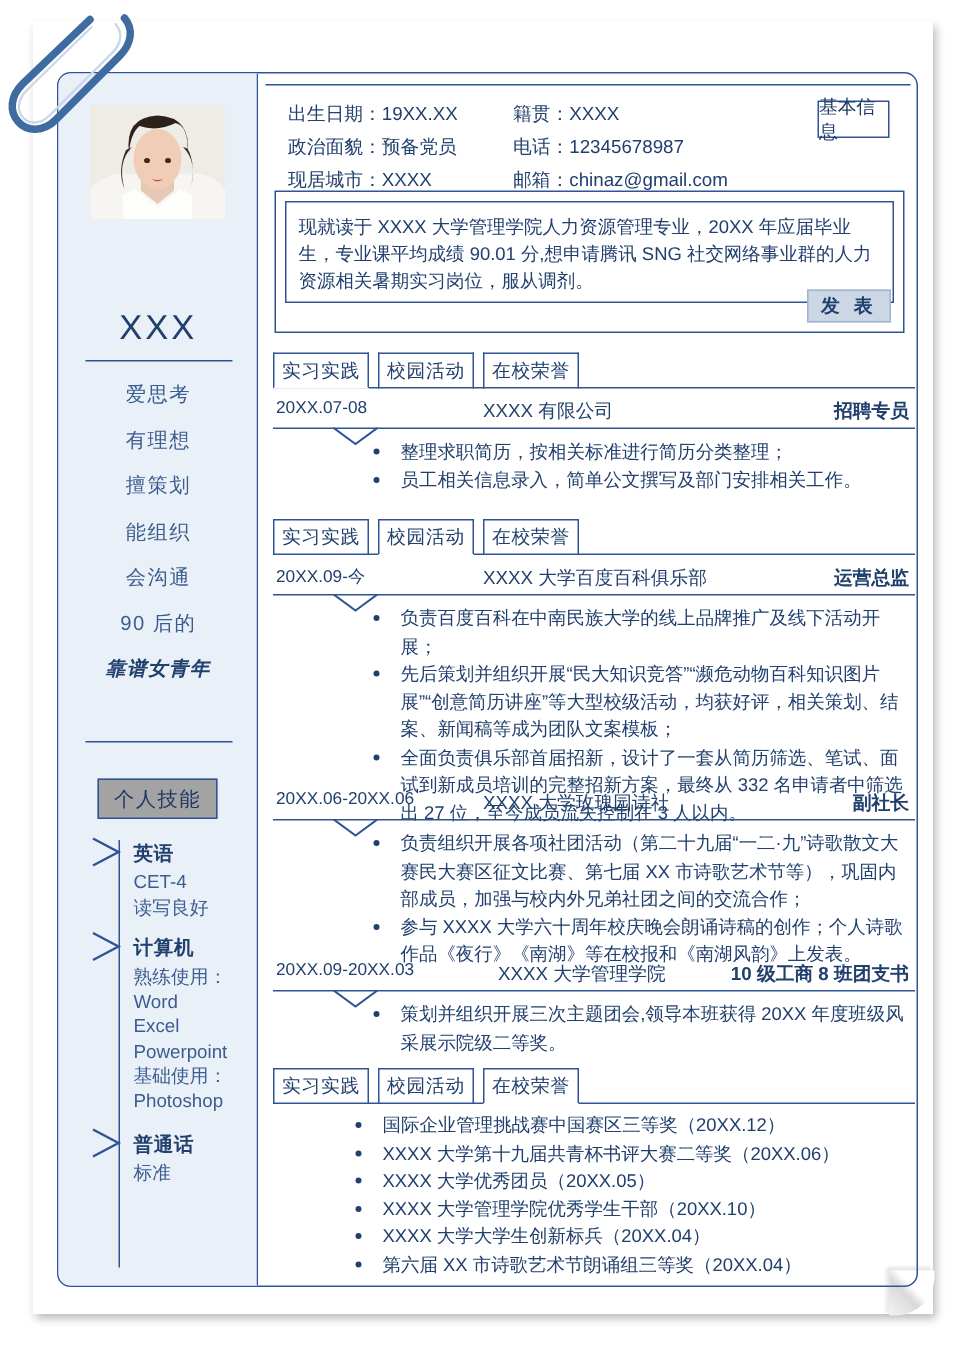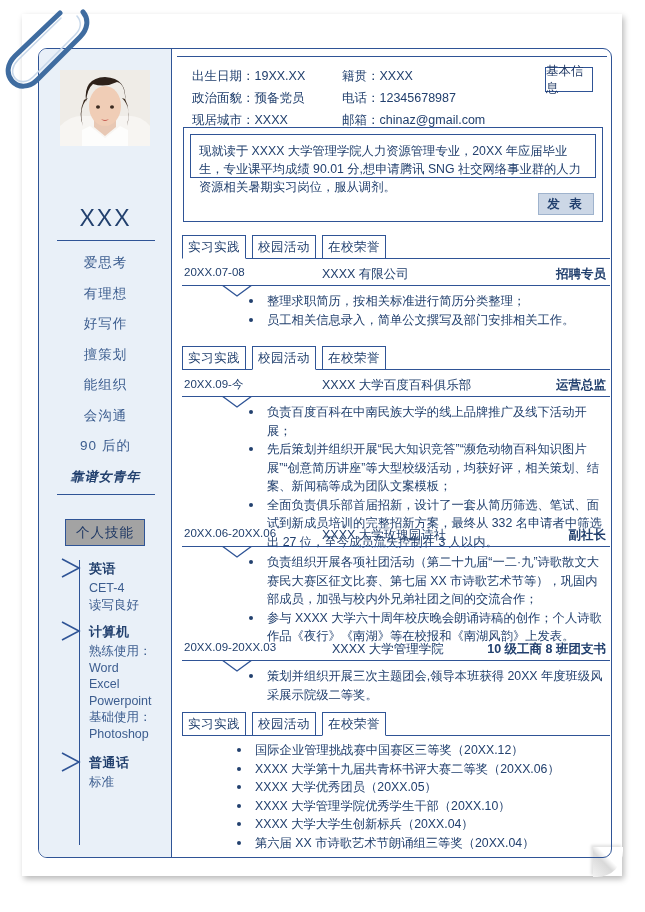--- a/index.html
+++ b/index.html
@@ -108,21 +108,21 @@
     width:48px;height:25px;border:1.5px solid #2f5496;
     display:flex;align-items:center;justify-content:center;
     font-size:12.5px;background:#fff;box-sizing:border-box;
   }
   
   #stmt-outer{
     position:absolute;left:6px;top:78px;width:420px;height:95px;
     border:1.4px solid #2f5496;box-sizing:border-box;background:#fff;
   }
   #stmt-inner{
-    position:absolute;left:6px;top:6px;right:6px;height:44px;
+    position:absolute;left:6px;top:6px;right:6px;height:68px;
     border:1.2px solid #2f5496;box-sizing:border-box;
     padding:7px 8px 0 8px;
     font-size:12.3px;line-height:18px;color:#22406e;
   }
   #publish{
     position:absolute;right:8px;bottom:6px;
     width:56px;height:22px;background:#ccd7e6;
     border:1px solid #9fb3cd;
     display:flex;align-items:center;justify-content:center;
     font-size:12.5px;font-weight:bold;letter-spacing:3px;color:#22406e;
@@ -194,21 +194,20 @@
     <path d="M41 49 q4 2 8 0 q-4 4 -8 0z" fill="#c4564c"></path>
   </svg>
 </div>
 
 <div class="name">XXX</div>
 <div class="hr-side" id="hr1"></div>
 
 <div id="traits">
   <div>爱思考</div>
   <div>有理想</div>
-  <div>好写作</div>
   <div>擅策划</div>
   <div>能组织</div>
   <div>会沟通</div>
   <div>90 后的</div>
   <div class="last">靠谱女青年</div>
 </div>
 
 <div class="hr-side" id="hr2"></div>
 
 <div id="skill-box">个人技能</div>

